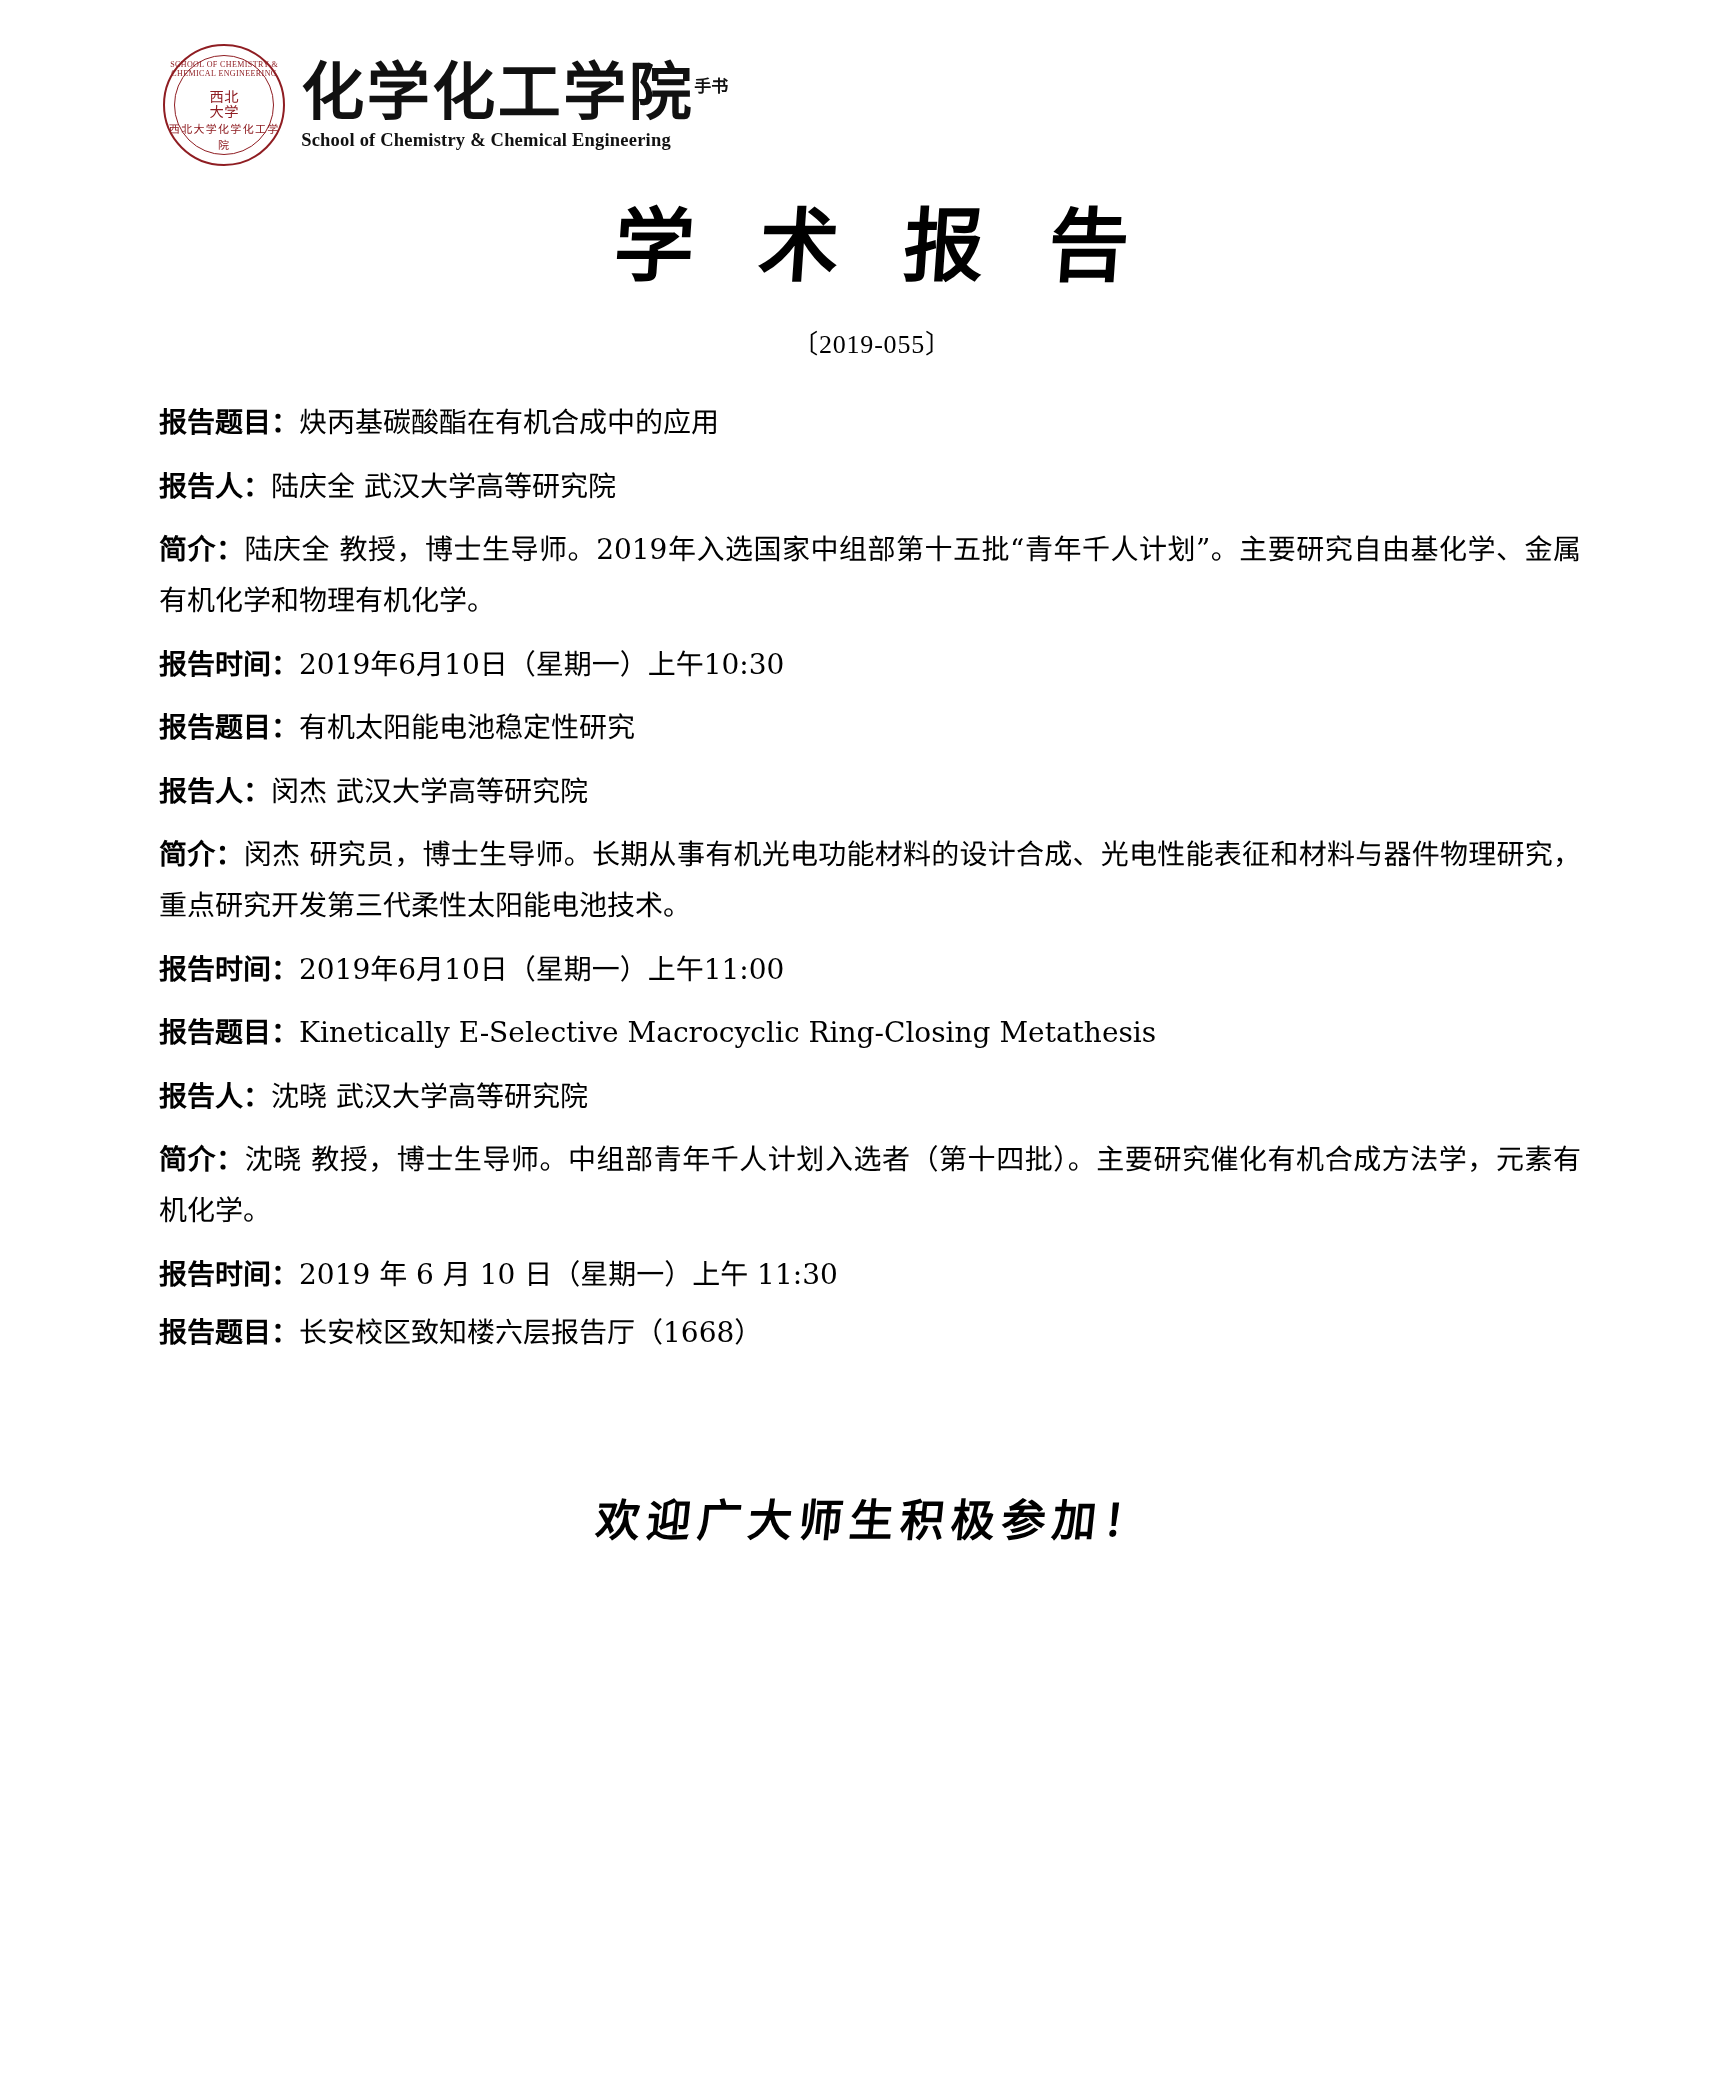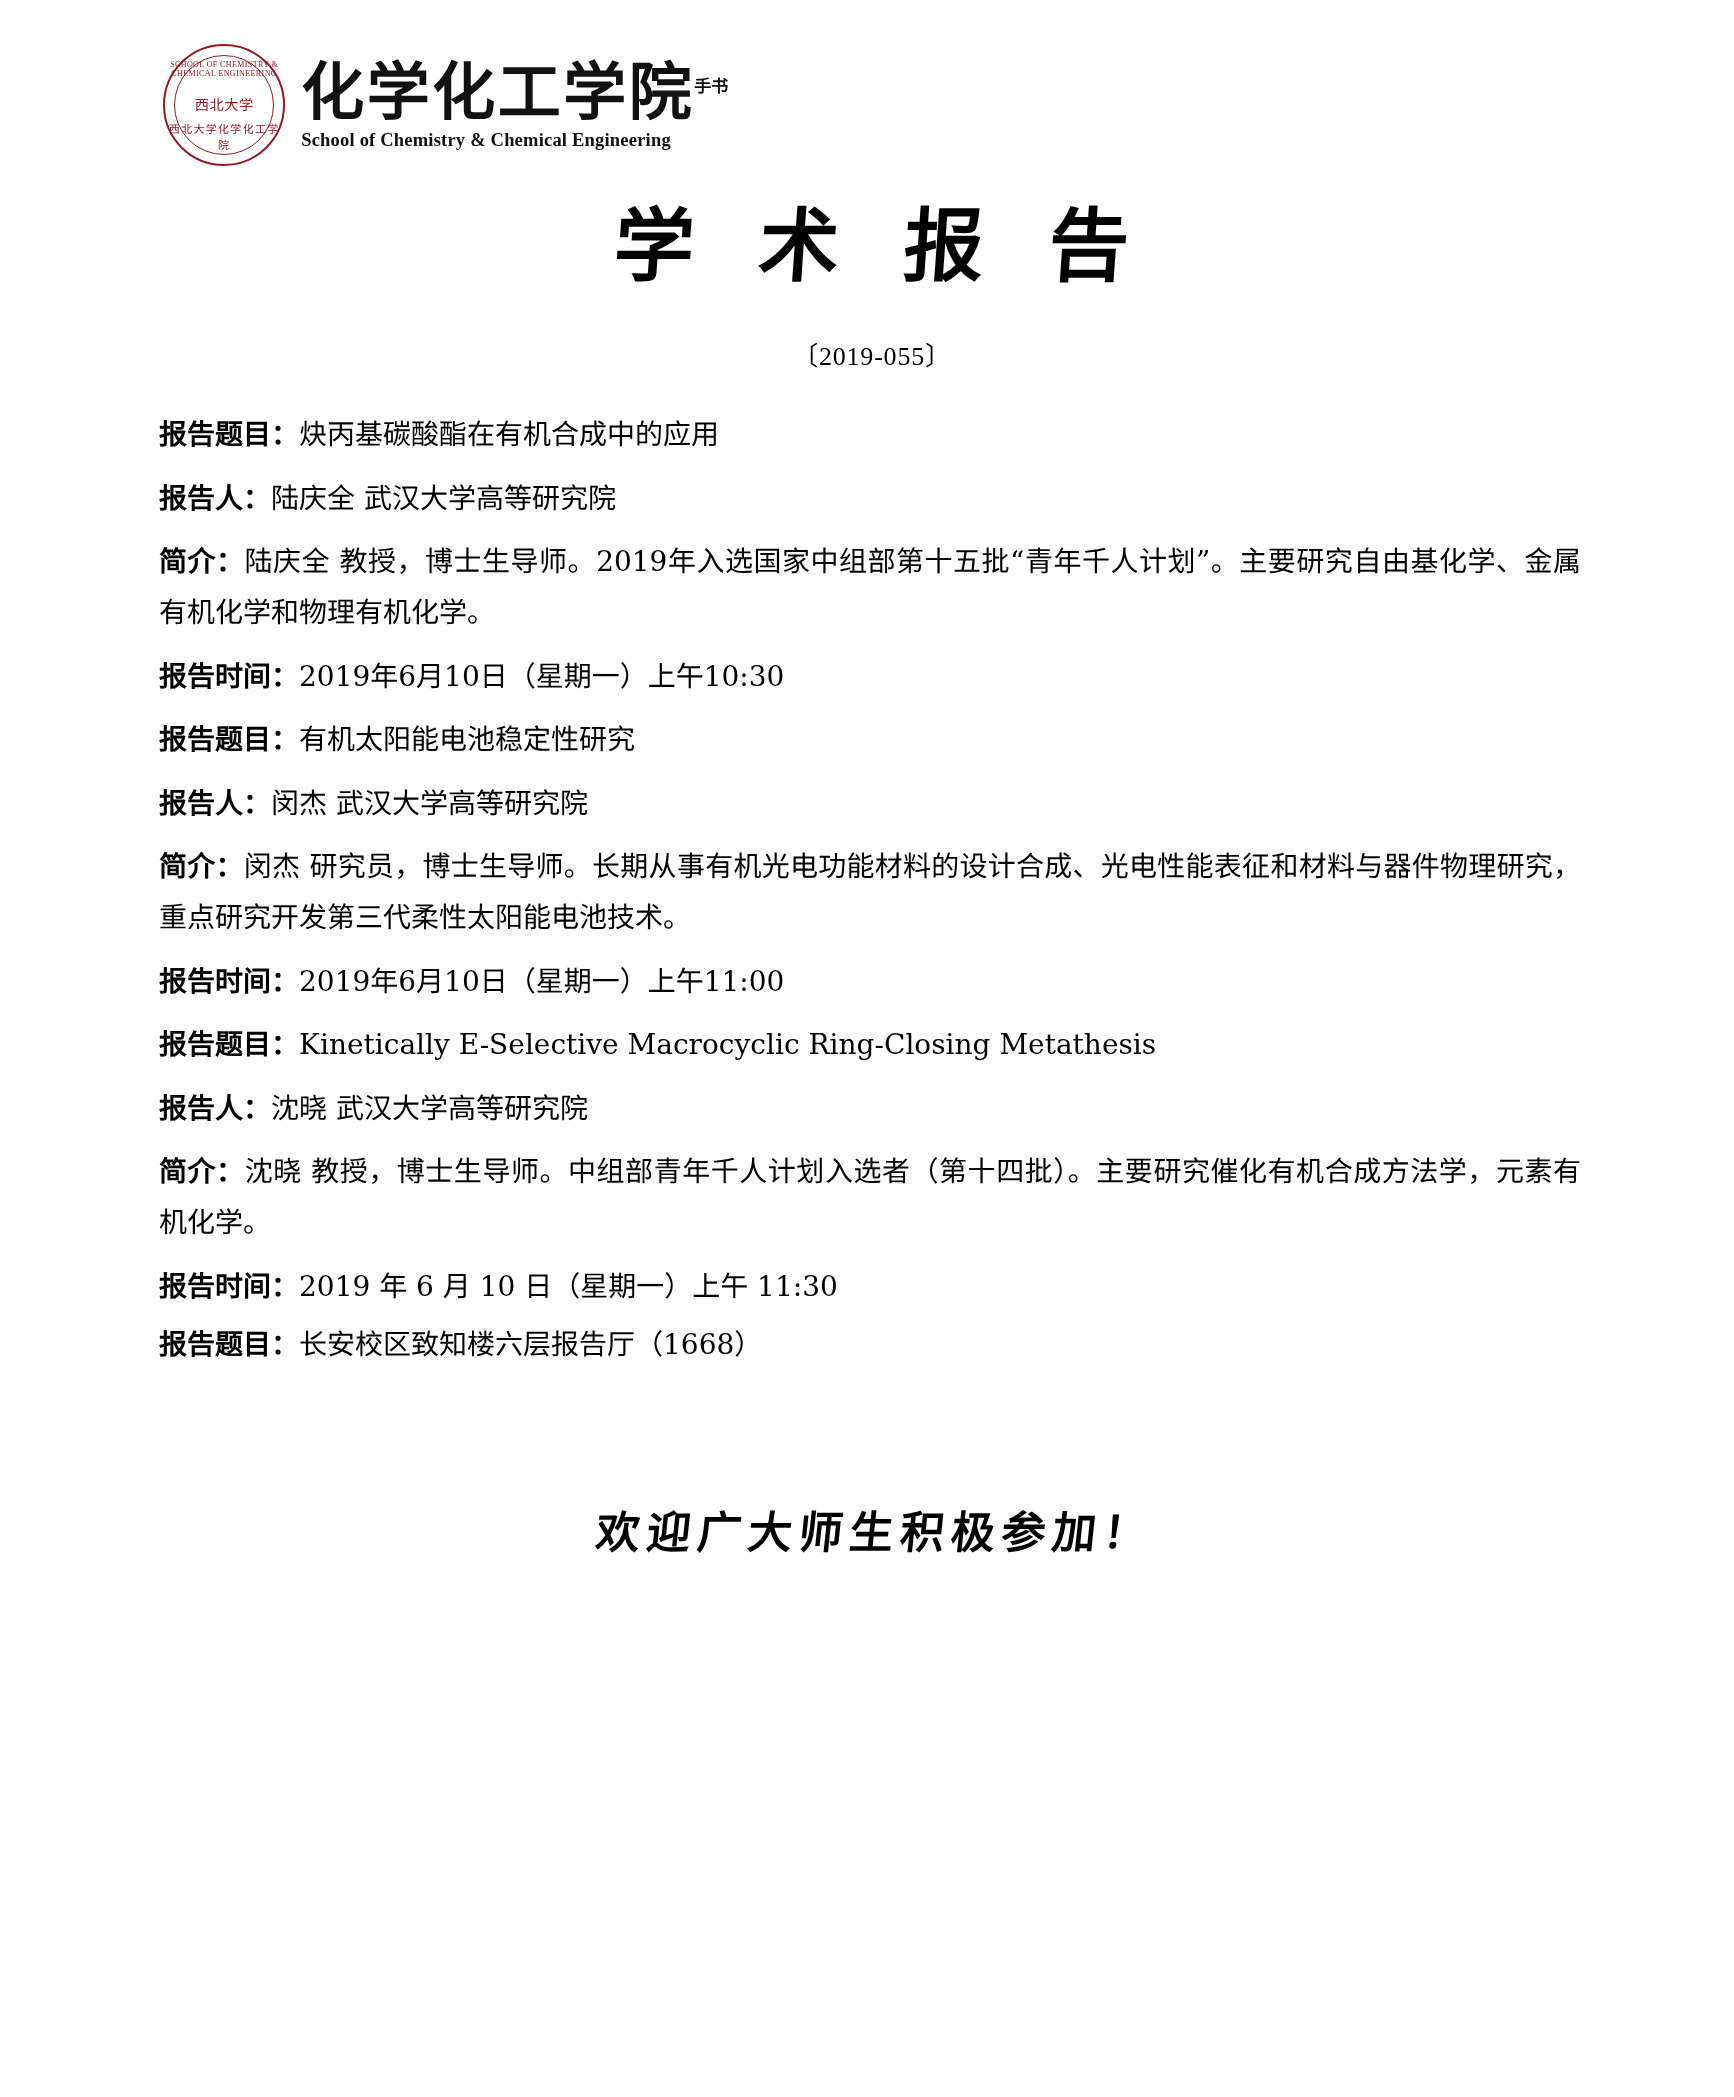--- a/index.html
+++ b/index.html
@@ -58,21 +58,21 @@
     box-sizing: border-box;
   }
   .seal .seal-core {
     position: absolute;
     left: 50%;
     top: 50%;
     transform: translate(-50%, -50%);
     width: 63px;
     height: 50px;
     display: flex;
-    flex-direction: row;
+    flex-direction: column;
     align-items: center;
     justify-content: center;
     color: #8f1d22;
     font-size: 14.3px;
     line-height: 1.05;
     font-family: Liberation Sans, sans-serif;
     letter-spacing: 0.4px;
   }
   .seal .seal-arc-top,
   .seal .seal-arc-bottom {
@@ -124,21 +124,21 @@
     text-align: center;
     font-family: "DejaVu Serif", serif;
     font-weight: bold;
     font-size: 80px;
     letter-spacing: 18.5px;
     color: #000000;
     text-indent: 18.5px;
     transform: skewX(-4deg);
   }
   .doc-number {
-    margin-top: 38px;
+    margin-top: 26px;
     text-align: center;
     font-family: "Liberation Serif", serif;
     font-size: 26px;
     letter-spacing: 0.8px;
   }
 
   
   .body-block {
     margin-top: 38px;
     width: 1422px;

